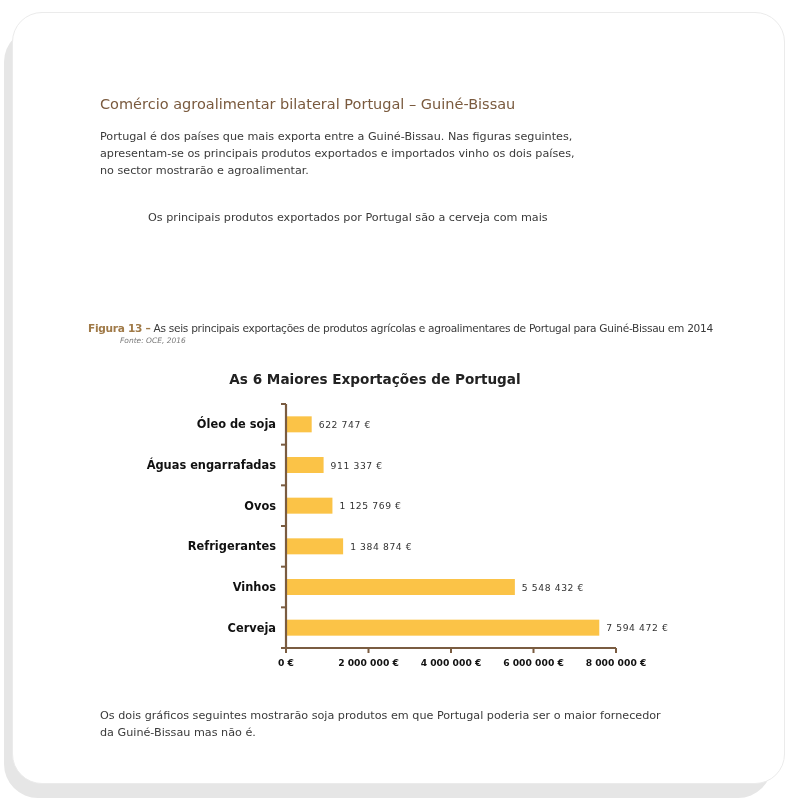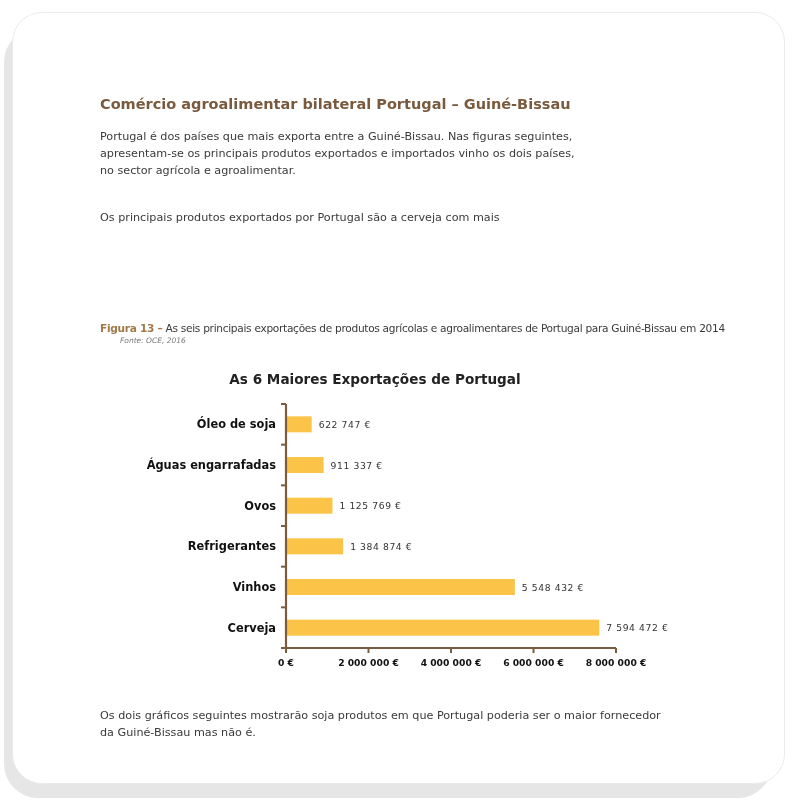--- a/index.html
+++ b/index.html
@@ -11,32 +11,32 @@
       position: absolute; left: 4px; top: 28px; width: 768px; height: 770px;
       background: #e6e6e6; border-radius: 34px;
     }
     .card {
       position: absolute; left: 12px; top: 12px; width: 773px; height: 772px;
       background: #ffffff; border-radius: 30px; border: 1px solid #ebebeb;
       box-sizing: border-box;
     }
     .title {
       position: absolute; left: 100px; top: 96px; margin: 0;
-      font-size: 14.5px; font-weight: bold; color: #7a5a3e; letter-spacing: 0px;
+      font-size: 14.5px; font-weight: normal; color: #7a5a3e; letter-spacing: 0px;
       white-space: nowrap;
     }
     .para {
       position: absolute; left: 100px; margin: 0; font-size: 11.2px; line-height: 17.2px;
       color: #3a3a3a;
     }
     .p1 { top: 128px; }
-    .p2 { top: 209px; }
+    .p2 { top: 209px; margin-left: 48px; }
     .p3 { top: 707px; }
     .fig-caption {
-      position: absolute; left: 100px; top: 322px; font-size: 10.6px; color: #3a3a3a;
+      position: absolute; left: 88px; top: 322px; font-size: 10.6px; color: #3a3a3a;
       white-space: nowrap; letter-spacing: -0.3px;
     }
     .fig-caption .fig-label { color: #a07a48; font-weight: bold; }
     .fig-source {
       position: absolute; left: 100px; top: 336px; font-size: 7.5px; color: #7a7a7a;
       font-style: italic;
       padding-left: 20px;
     }
     .chart-title {
       position: absolute; left: 0; width: 724px; top: 371px; margin: 0; text-align: center;
@@ -52,21 +52,21 @@
 <body>
 
 <div class="card-shadow"></div>
 <div class="card"></div>
 
 <h2 class="title">Comércio agroalimentar bilateral Portugal – Guiné-Bissau</h2>
 
 <p class="para p1">
   <span>Portugal é dos países que mais exporta entre a Guiné-Bissau. Nas figuras seguintes,</span><br>
   <span>apresentam-se os principais produtos exportados e importados vinho os dois países,</span><br>
-  <span>no sector agrícola e agroalimentar.</span>
+  <span>no sector mostrarão e agroalimentar.</span>
 </p>
 
 <p class="para p2">
   <span>Os principais produtos exportados por Portugal são a cerveja com mais</span><br>
 </p>
 
 <div class="fig-caption"><span class="fig-label">Figura 13 –</span><span> As seis principais exportações de produtos agrícolas e agroalimentares de Portugal para Guiné-Bissau em 2014</span></div>
 <div class="fig-source">Fonte: OCE, 2016</div>
 
 <h3 class="chart-title">As 6 Maiores Exportações de Portugal</h3>

